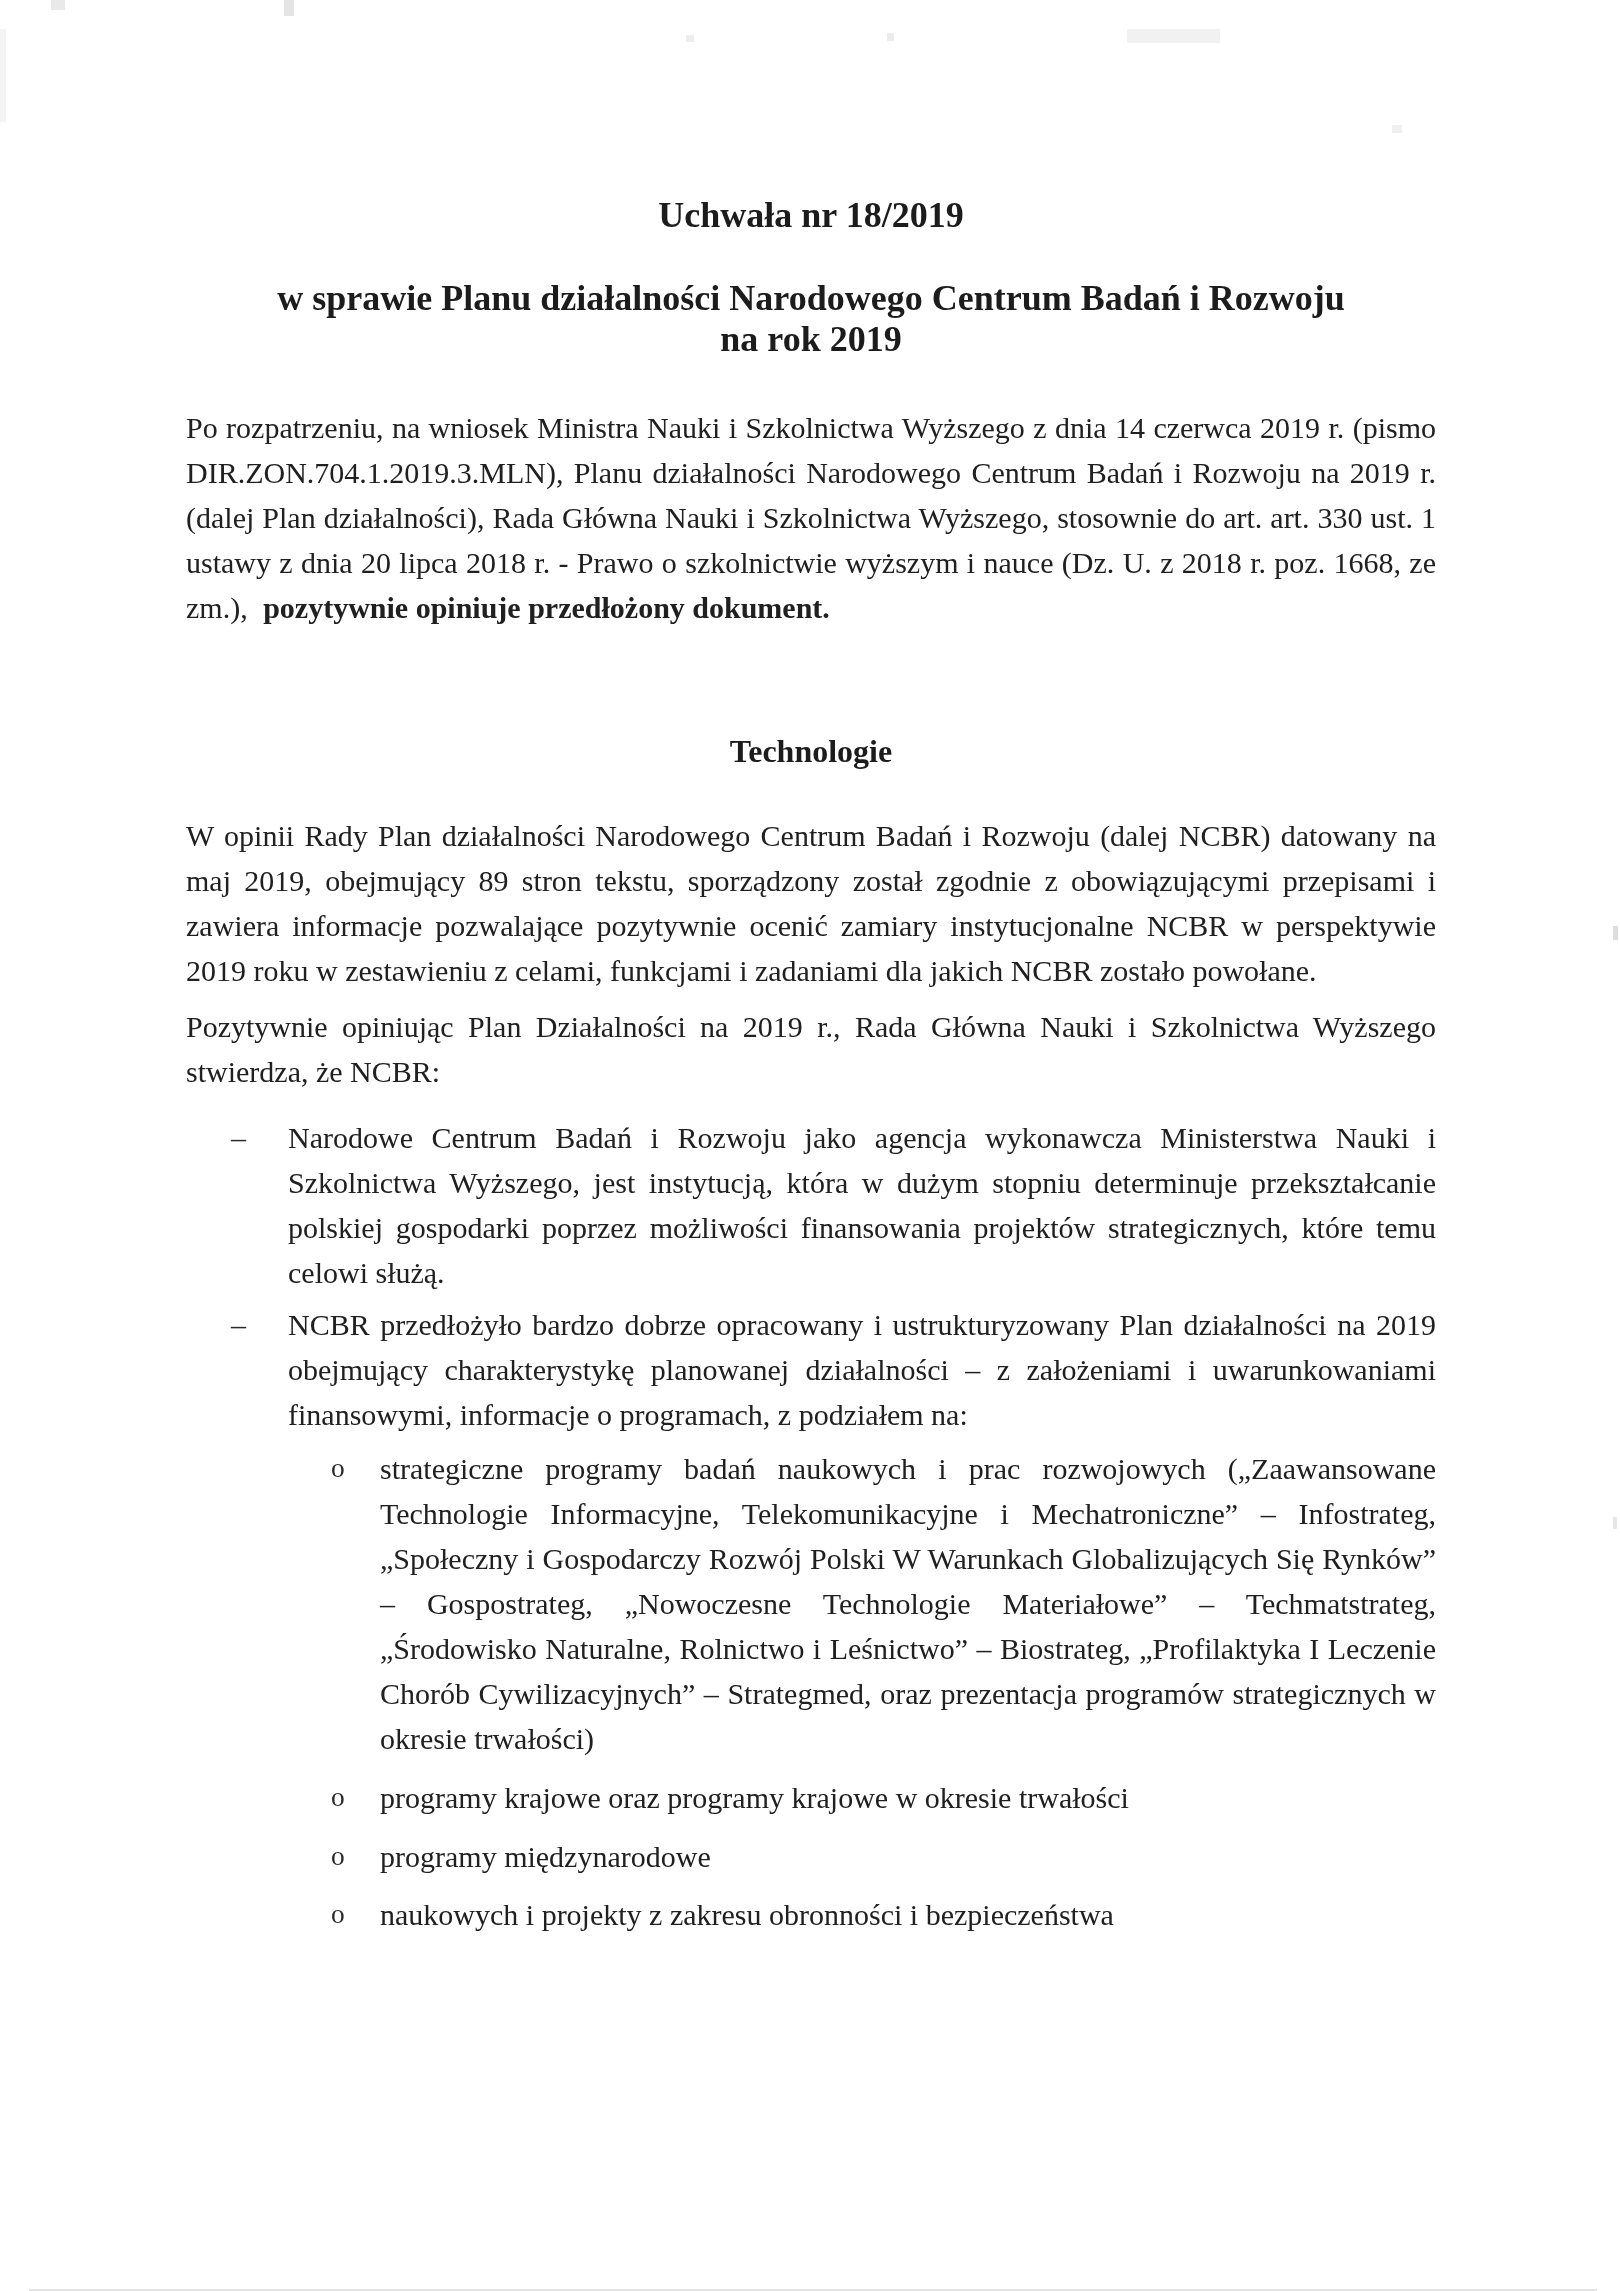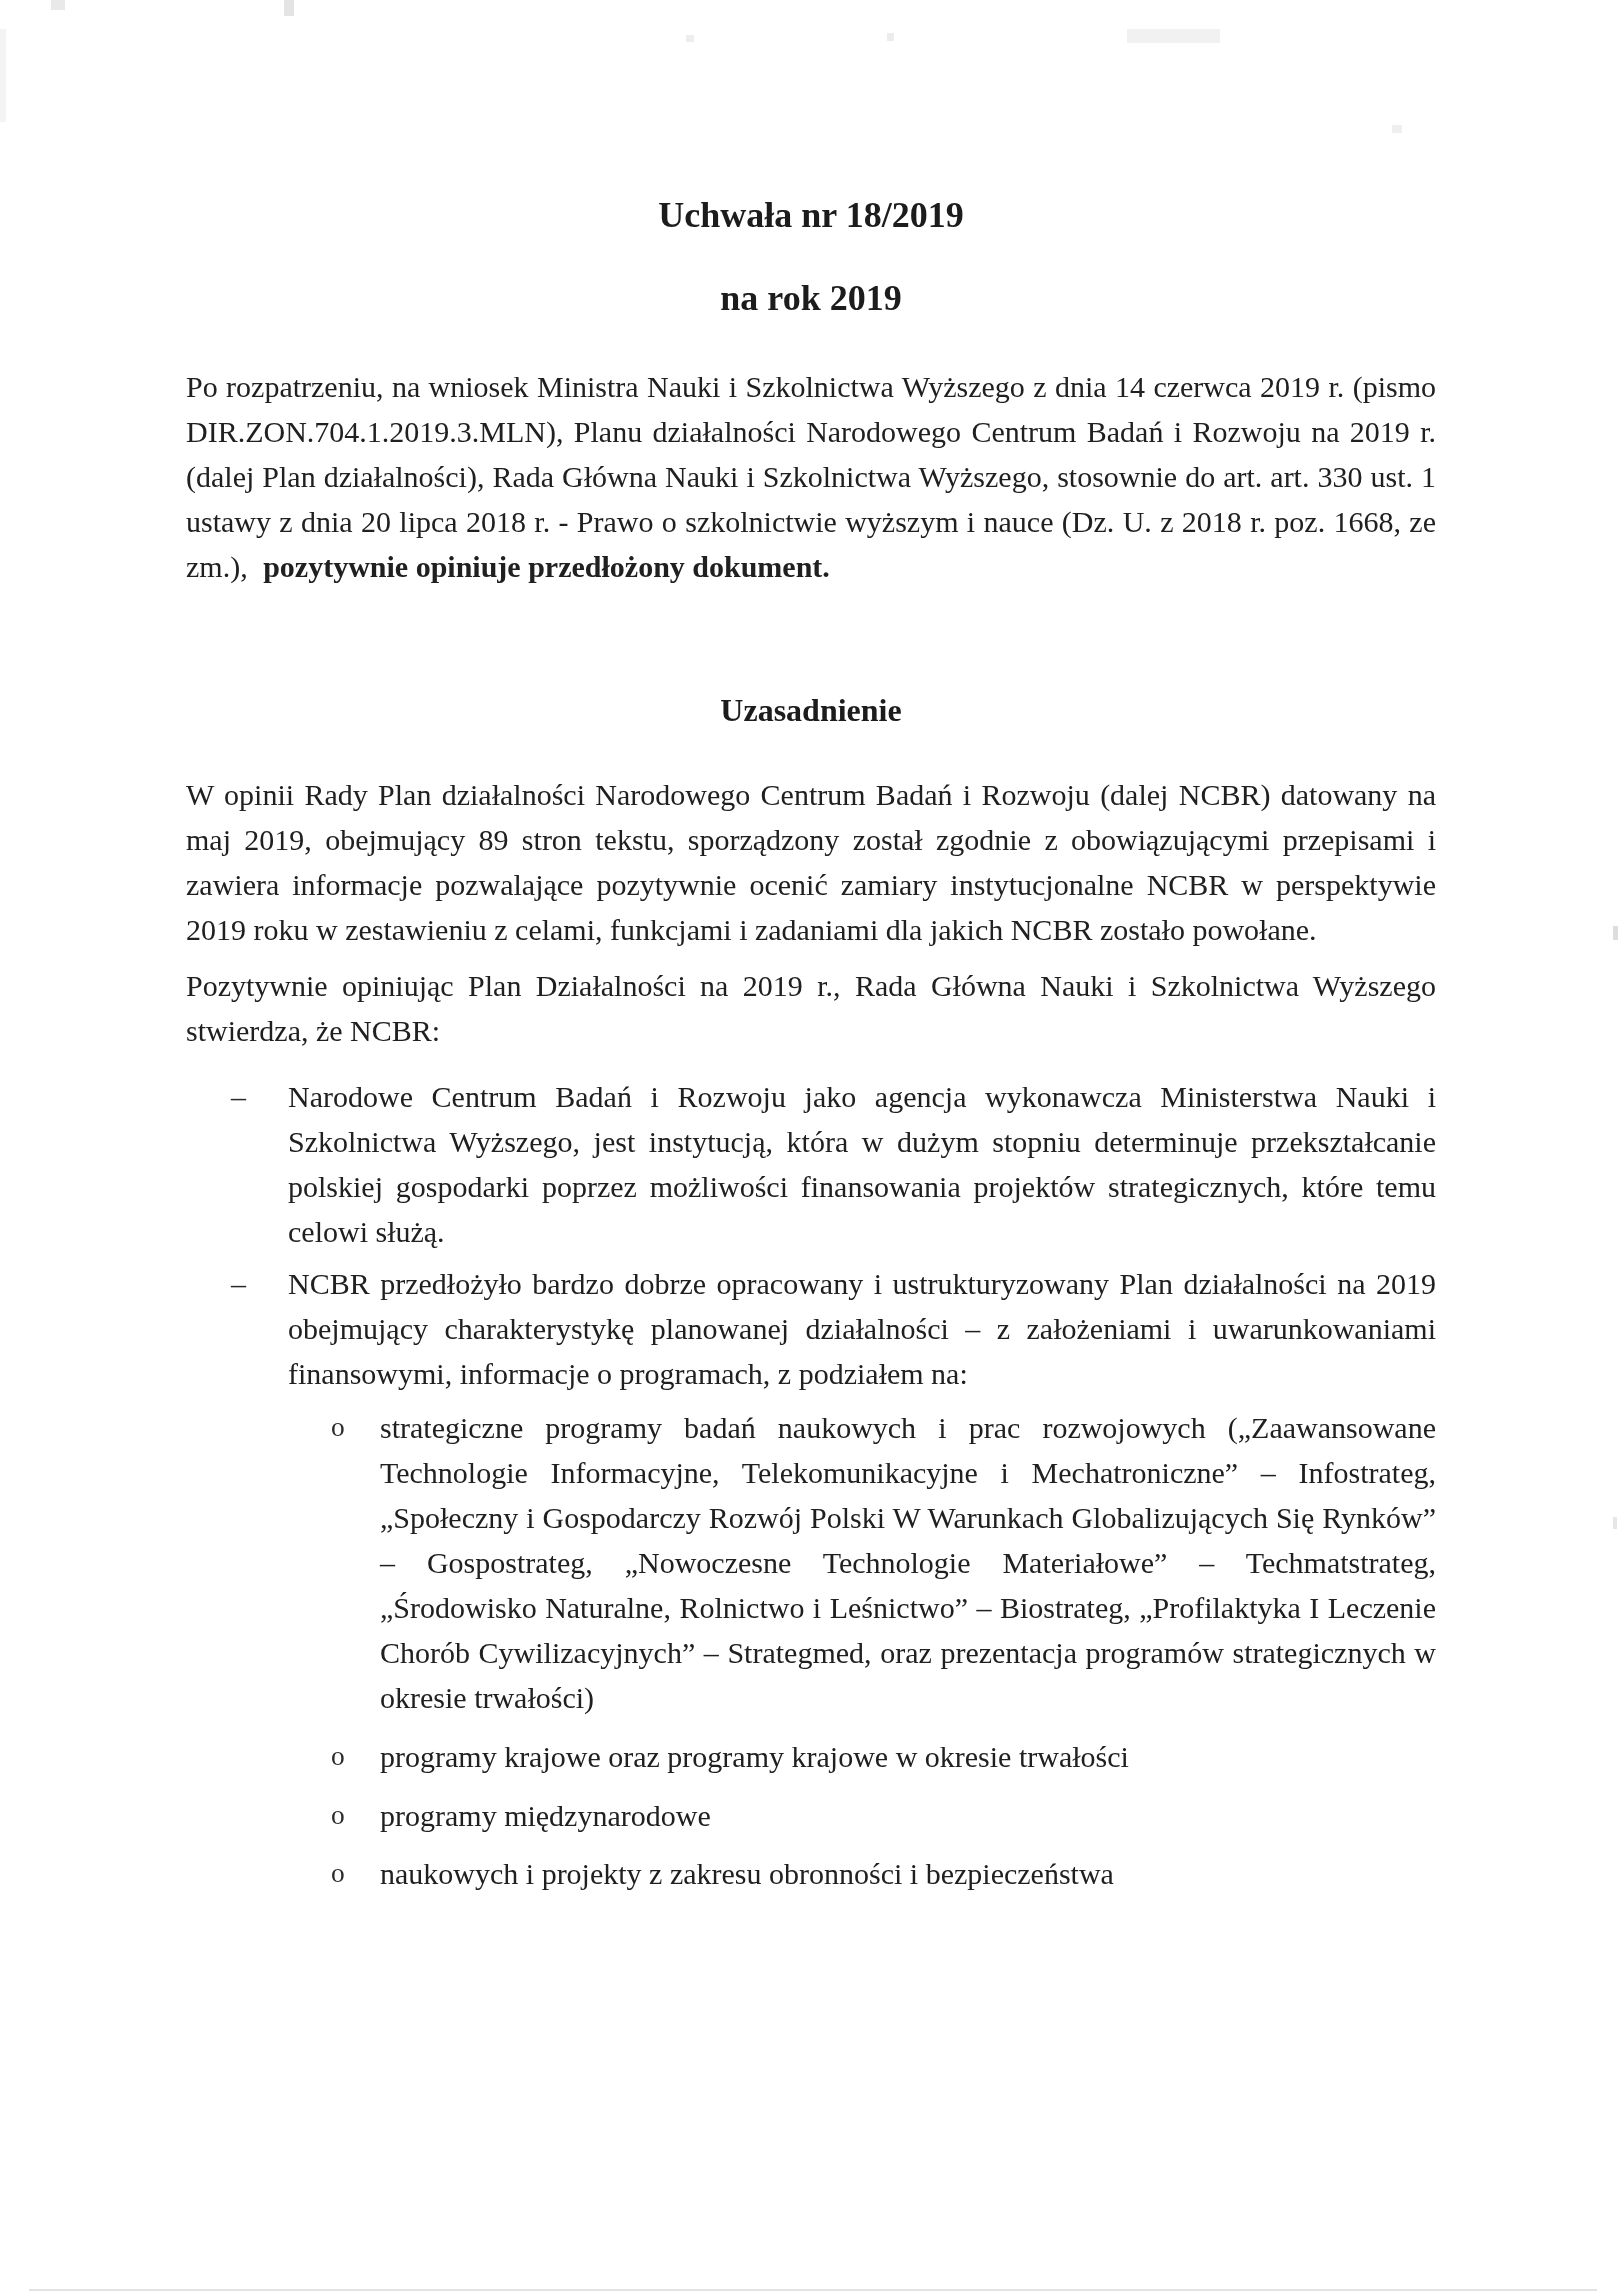--- a/index.html
+++ b/index.html
@@ -95,26 +95,27 @@
   <div class="artifact a9"></div>
   <div class="artifact a10"></div>
 
   <div class="content">
 
     <div class="title-block">
       <div>Uchwała nr 18/2019</div>
     </div>
 
     <div class="subject-block">
+      <div>w sprawie Planu działalności Narodowego Centrum Badań i Rozwoju</div>
       <div>na rok 2019</div>
     </div>
 
     <p class="para para-intro"><span>Po rozpatrzeniu, na wniosek Ministra Nauki i Szkolnictwa Wyższego z dnia 14 czerwca 2019 r. (pismo DIR.ZON.704.1.2019.3.MLN), Planu działalności Narodowego Centrum Badań i Rozwoju na 2019 r. (dalej Plan działalności), Rada Główna Nauki i Szkolnictwa Wyższego, stosownie do art. art. 330 ust. 1 ustawy z dnia 20 lipca 2018 r. - Prawo o szkolnictwie wyższym i nauce (Dz. U. z 2018 r. poz. 1668, ze zm.), </span><span class="b">pozytywnie opiniuje przedłożony dokument.</span></p>
 
-    <h2 class="heading">Uzasadnienie</h2>
+    <h2 class="heading">Technologie</h2>
 
     <p class="para para-opinion">W opinii Rady Plan działalności Narodowego Centrum Badań i Rozwoju (dalej NCBR) datowany na maj 2019, obejmujący 89 stron tekstu, sporządzony został zgodnie z obowiązującymi przepisami i zawiera informacje pozwalające pozytywnie ocenić zamiary instytucjonalne NCBR w perspektywie 2019 roku w zestawieniu z celami, funkcjami i zadaniami dla jakich NCBR zostało powołane.</p>
 
     <p class="para para-conclusion">Pozytywnie opiniując Plan Działalności na 2019 r., Rada Główna Nauki i Szkolnictwa Wyższego stwierdza, że NCBR:</p>
 
     <div class="dash-list">
       <div class="list-item">
         <span class="marker">–</span>
         <span class="item-text">Narodowe Centrum Badań i Rozwoju jako agencja wykonawcza Ministerstwa Nauki i Szkolnictwa Wyższego, jest instytucją, która w dużym stopniu determinuje przekształcanie polskiej gospodarki poprzez możliwości finansowania projektów strategicznych, które temu celowi służą.</span>
       </div>

